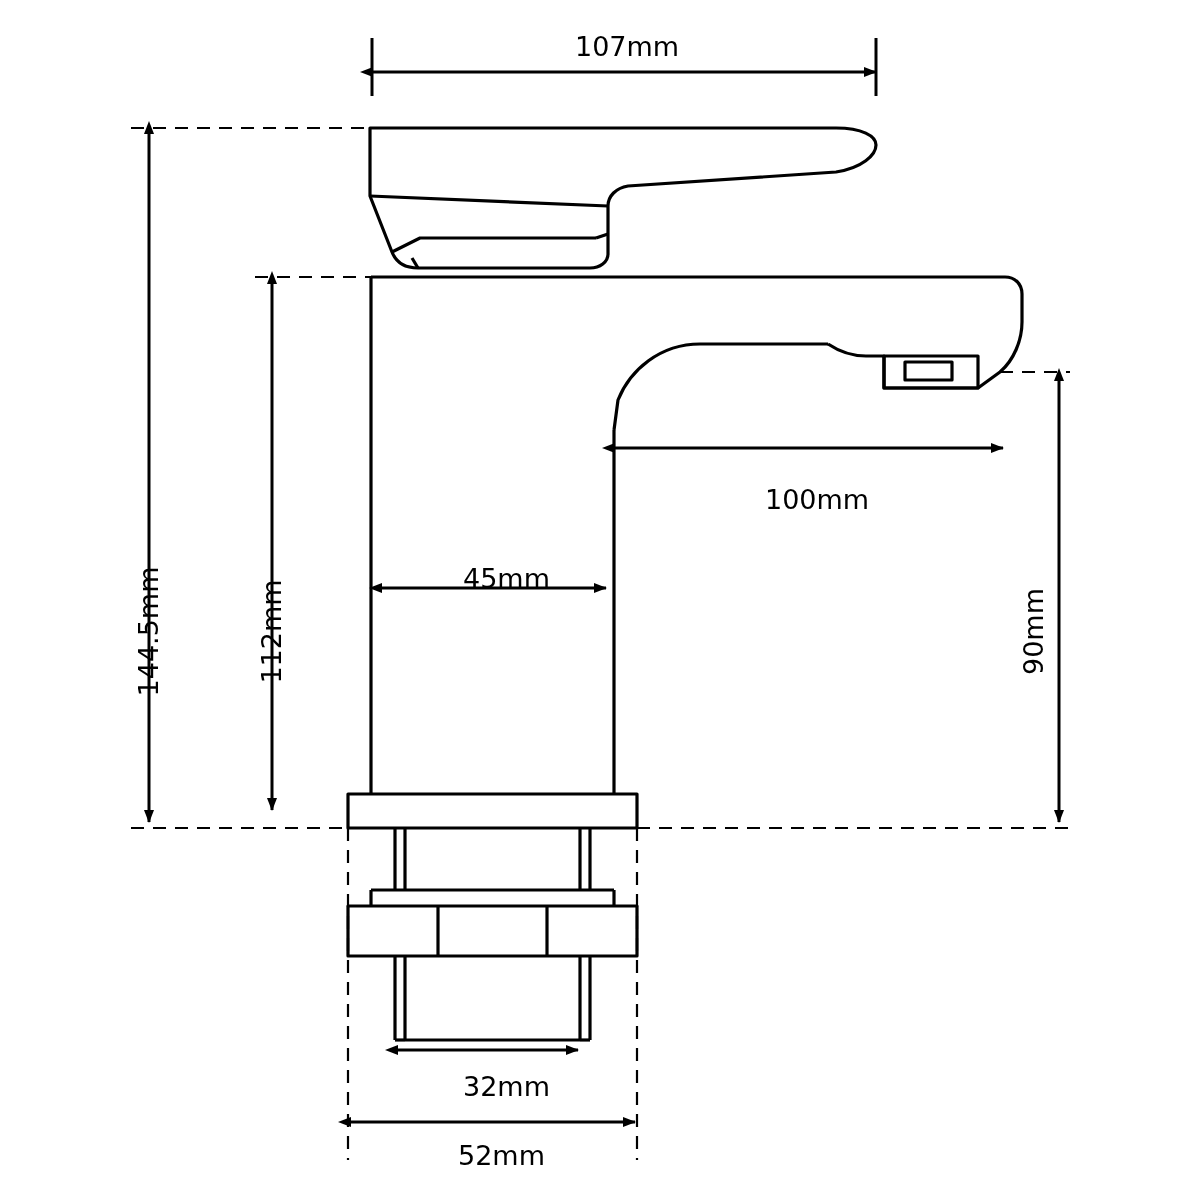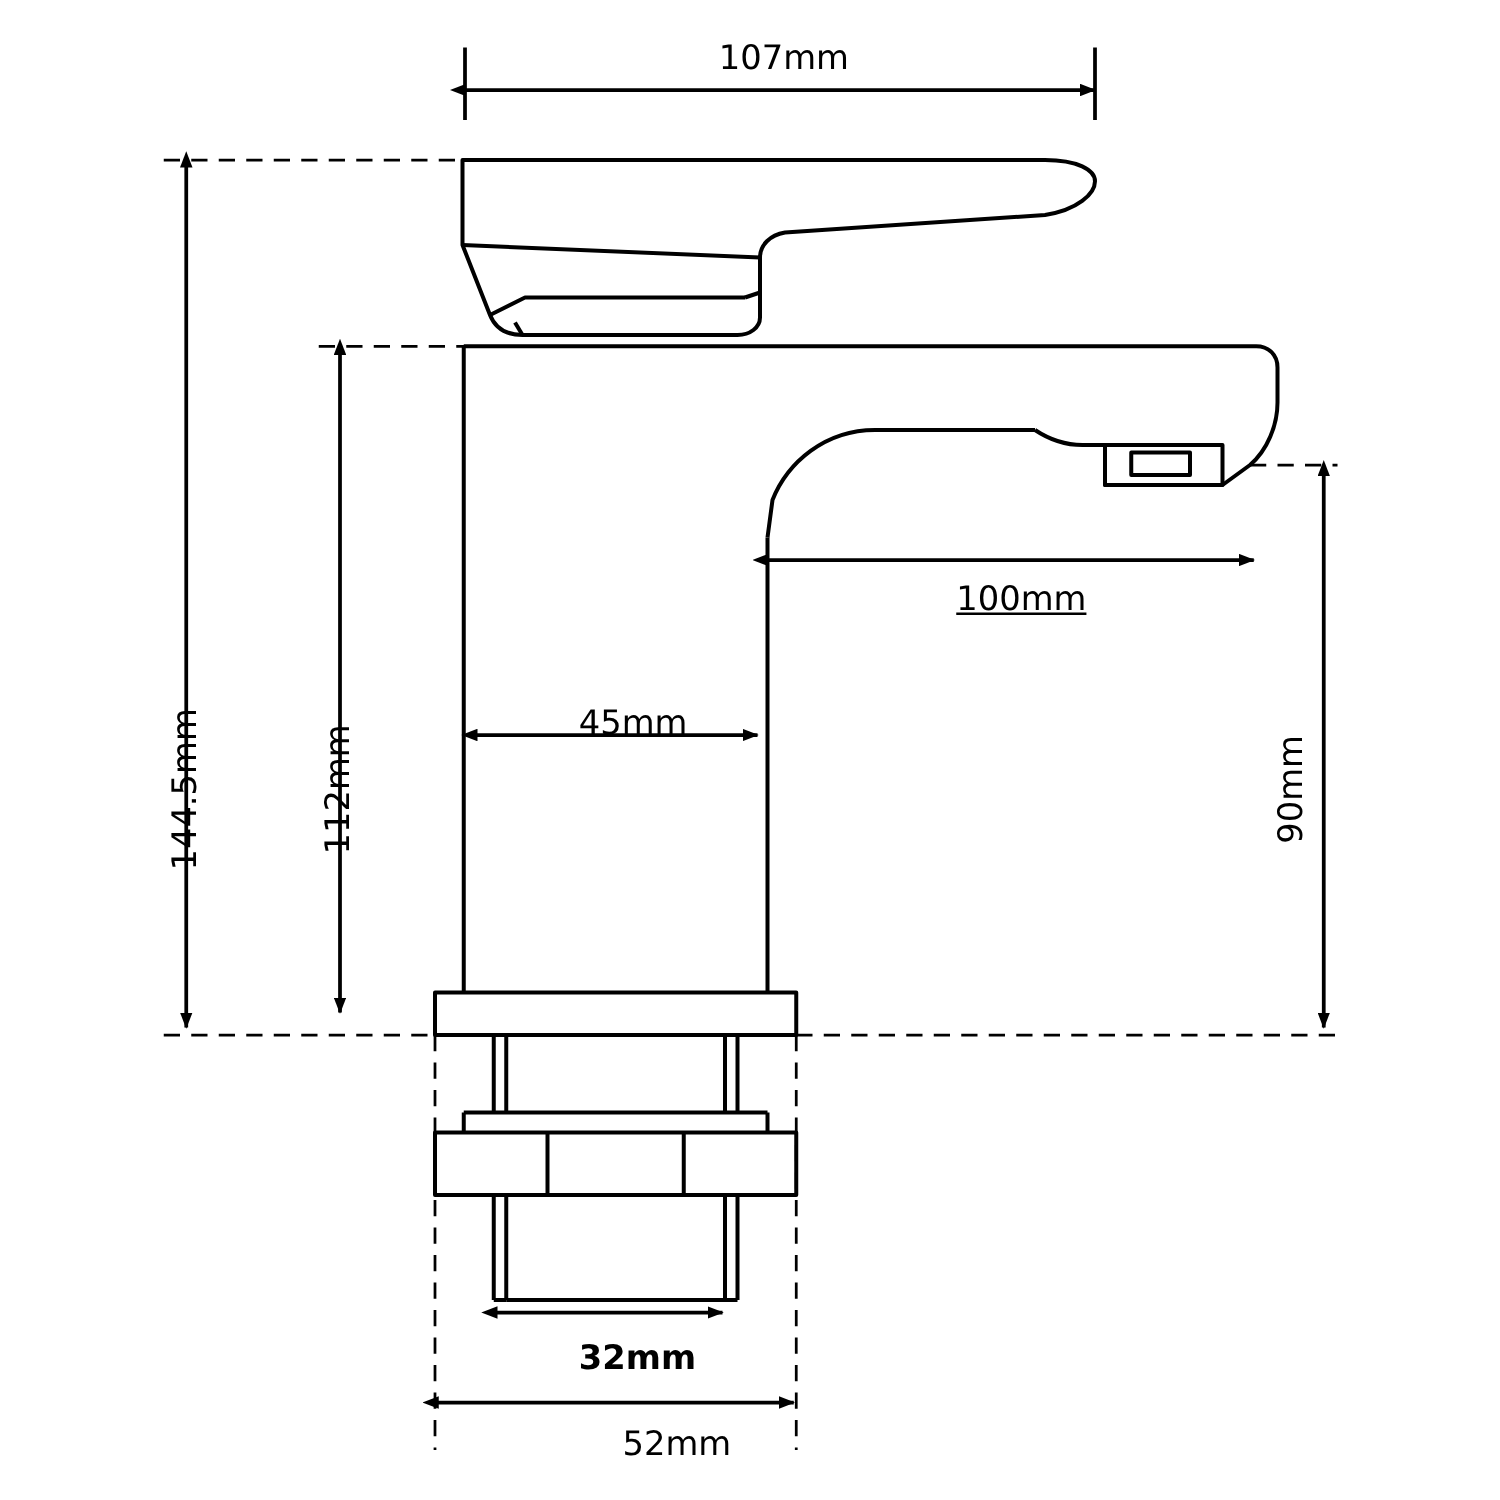--- a/index.html
+++ b/index.html
@@ -150,27 +150,27 @@
       </g>
 
       <g>
         <path d="M 350,1122 L 635,1122" marker-start="url(#arrowStart)" marker-end="url(#arrowEnd)"></path>
       </g>
     </g>
   </svg>
 
   <div class="dim-label" style="left:575px; top:31px;">107mm</div>
 
-  <div class="dim-label" style="left:765px; top:464px;text-decoration:underline;">100mm</div>
+  <div class="dim-label" style="left:765px; top:484px;">100mm</div>
 
   <div class="dim-label" style="left:463px; top:563px;">45mm</div>
 
-  <div class="dim-label" style="left:463px; top:1071px;font-weight:bold;">32mm</div>
+  <div class="dim-label" style="left:463px; top:1071px;">32mm</div>
 
-  <div class="dim-label" style="left:458px; top:1140px;margin-left:40px;">52mm</div>
+  <div class="dim-label" style="left:458px; top:1140px;">52mm</div>
 
   <div class="dim-label vertical" style="left:55px; top:616px; width:186px; text-align:center;">144.5mm</div>
 
   <div class="dim-label vertical" style="left:178px; top:616px; width:186px; text-align:center;">112mm</div>
 
   <div class="dim-label vertical" style="left:940px; top:616px; width:186px; text-align:center;">90mm</div>
 
 </div>
 
 </body></html>

